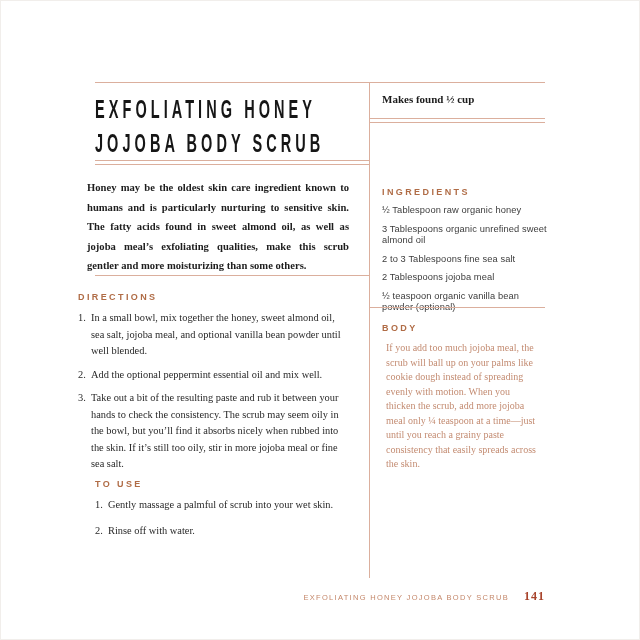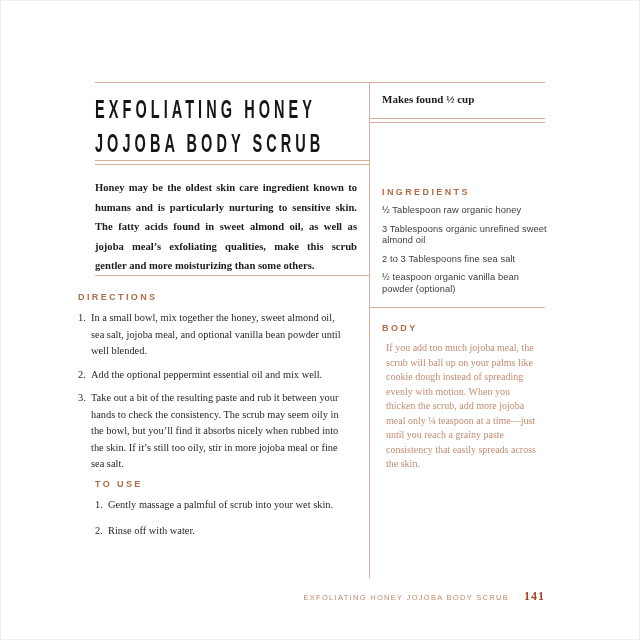--- a/index.html
+++ b/index.html
@@ -32,21 +32,21 @@
   .title {
     position: absolute; left: 95px; top: 92px; margin: 0;
     font-family: "Liberation Sans", sans-serif; font-weight: 700; color: #161616;
   }
   .title-line {
     display: block; font-size: 25px; line-height: 34px;
     letter-spacing: 7px; white-space: nowrap;
     transform: scaleX(0.58); transform-origin: 0 50%;
   }
   .intro {
-    position: absolute; left: 95px; top: 178px; width: 262px; margin: 0;
+    position: absolute; left: 87px; top: 178px; width: 262px; margin: 0;
     font-weight: 700; font-size: 10.6px; line-height: 19.5px;
     text-align: justify; color: #1d1d1d;
   }
   .kicker {
     margin: 0; font-family: "Liberation Sans", sans-serif;
     font-size: 9px; font-weight: 700; letter-spacing: 2.4px; color: #b06c46;
   }
   .section { position: absolute; }
   #directions { left: 78px; top: 292px; width: 264px; }
   #to-use     { left: 95px; top: 479px; width: 264px; }
@@ -127,20 +127,21 @@
 
   <p id="yield">Makes found ½ cup</p>
   <div class="hrule-double" id="rule-yield"></div>
 
   <div class="section" id="ingredients">
     <h2 class="kicker">INGREDIENTS</h2>
     <ul class="ing-list">
       <li>½ Tablespoon raw organic honey</li>
       <li>3 Tablespoons organic unrefined sweet almond oil</li>
       <li>2 to 3 Tablespoons fine sea salt</li>
+      <li>2 Tablespoons jojoba meal</li>
       <li>½ teaspoon organic vanilla bean powder (optional)</li>
     </ul>
   </div>
 
   <div class="hrule" id="rule-tips"></div>
 
   <div class="section" id="tips">
     <h2 class="kicker">BODY</h2>
     <p class="tip-para">If you add too much jojoba meal, the scrub will ball up on your palms like cookie dough instead of spreading evenly with motion. When you thicken the scrub, add more jojoba meal only ¼ teaspoon at a time—just until you reach a grainy paste consistency that easily spreads across the skin.</p>
   </div>

